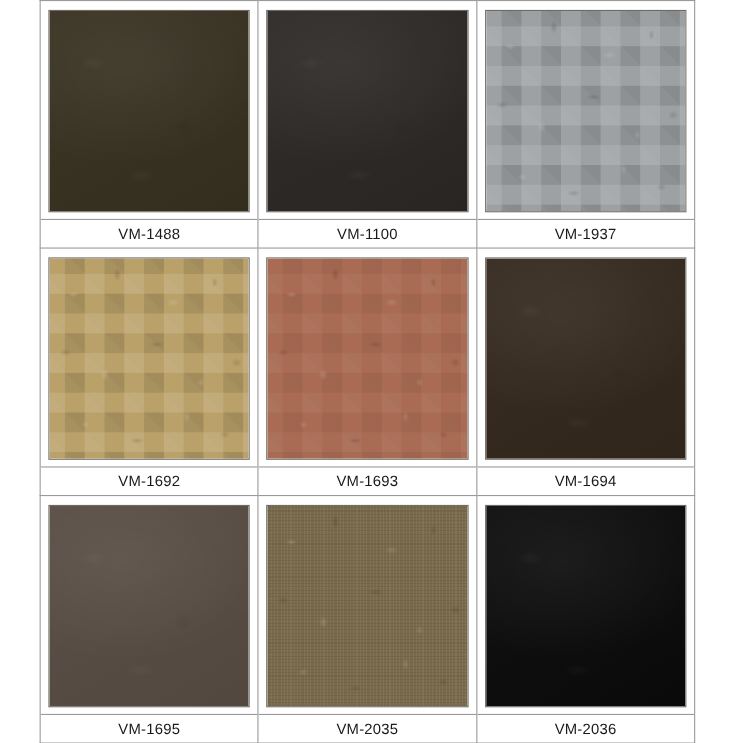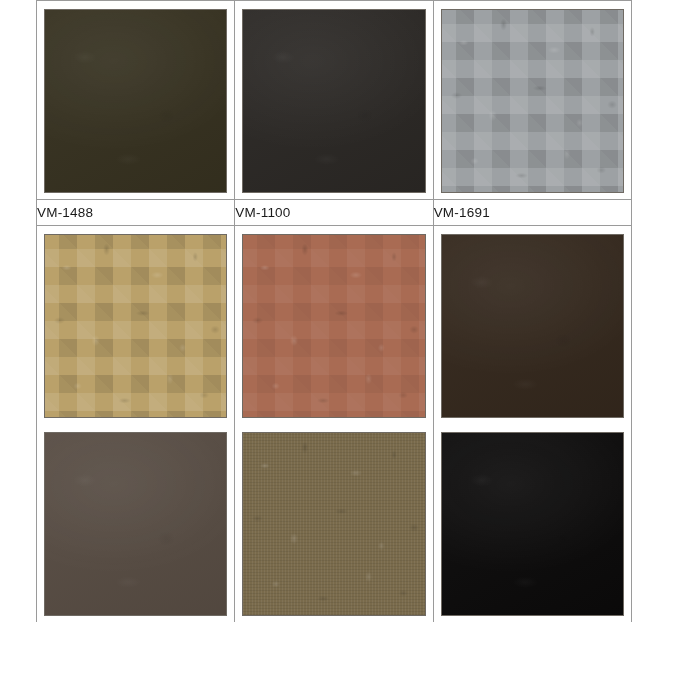--- a/index.html
+++ b/index.html
@@ -53,20 +53,21 @@
   }
   .swatch-inner {
     position: absolute;
     inset: 0;
   }
 
   
   .label-cell {
     border: 1.6px solid #9a9a9a;
     background: #ffffff;
+    text-align: center;
     vertical-align: middle;
     height: 26px;
     font-size: 13.5px;
     color: #1a1a1a;
     letter-spacing: 0.2px;
     padding: 2px 0 3px 0;
     box-sizing: border-box;
   }
 
   
@@ -160,56 +161,66 @@
         <td class="swatch-cell">
           <span class="swatch">
             <span class="swatch-inner tex-mosaic" id="sw2" style="background-color: rgb(157, 161, 164);"></span>
           </span>
         </td>
       </tr>
 
       <tr>
         <td class="label-cell">VM-1488</td>
         <td class="label-cell">VM-1100</td>
-        <td class="label-cell">VM-1691</td>
+        <td class="label-cell">VM-1937</td>
       </tr>
 
       <tr>
         <td class="swatch-cell">
           <span class="swatch">
             <span class="swatch-inner tex-mosaic" id="sw3" style="background-color: rgb(186, 161, 106);"></span>
           </span>
         </td>
         <td class="swatch-cell">
           <span class="swatch">
             <span class="swatch-inner tex-mosaic-soft" id="sw4" style="background-color: rgb(169, 107, 83);"></span>
           </span>
         </td>
         <td class="swatch-cell">
           <span class="swatch">
             <span class="swatch-inner tex-sheen" id="sw5" style="background-color: rgb(51, 39, 28);"></span>
           </span>
         </td>
       </tr>
 
+      <tr>
+        <td class="label-cell">VM-1692</td>
+        <td class="label-cell">VM-1693</td>
+        <td class="label-cell">VM-1694</td>
+      </tr>
 
       <tr>
         <td class="swatch-cell">
           <span class="swatch">
             <span class="swatch-inner tex-sheen" id="sw6" style="background-color: rgb(86, 75, 66);"></span>
           </span>
         </td>
         <td class="swatch-cell">
           <span class="swatch">
             <span class="swatch-inner tex-grain" id="sw7" style="background-color: rgb(121, 106, 75);"></span>
           </span>
         </td>
         <td class="swatch-cell">
           <span class="swatch">
             <span class="swatch-inner tex-sheen" id="sw8" style="background-color: rgb(11, 10, 10);"></span>
           </span>
         </td>
       </tr>
 
+      <tr>
+        <td class="label-cell">VM-1695</td>
+        <td class="label-cell">VM-2035</td>
+        <td class="label-cell">VM-2036</td>
+      </tr>
 
     </tbody>
   </table>
 </div>
 
 </body></html>

